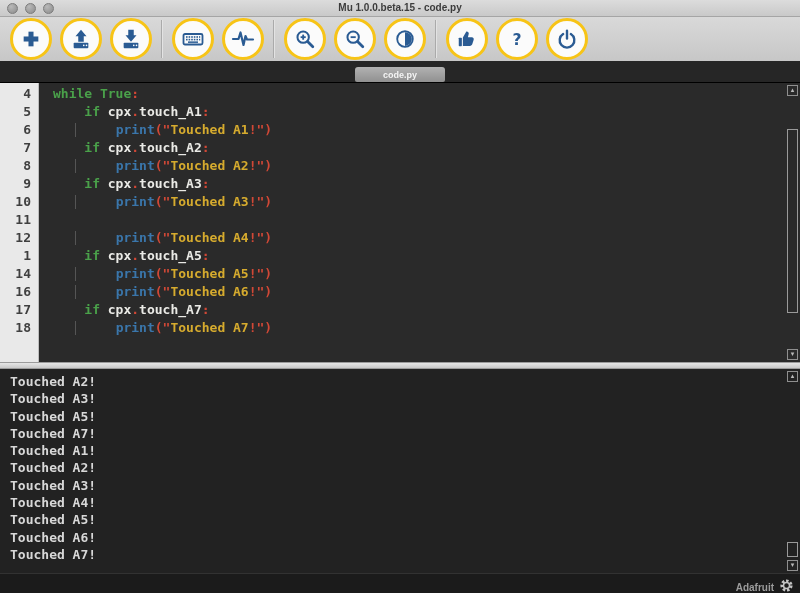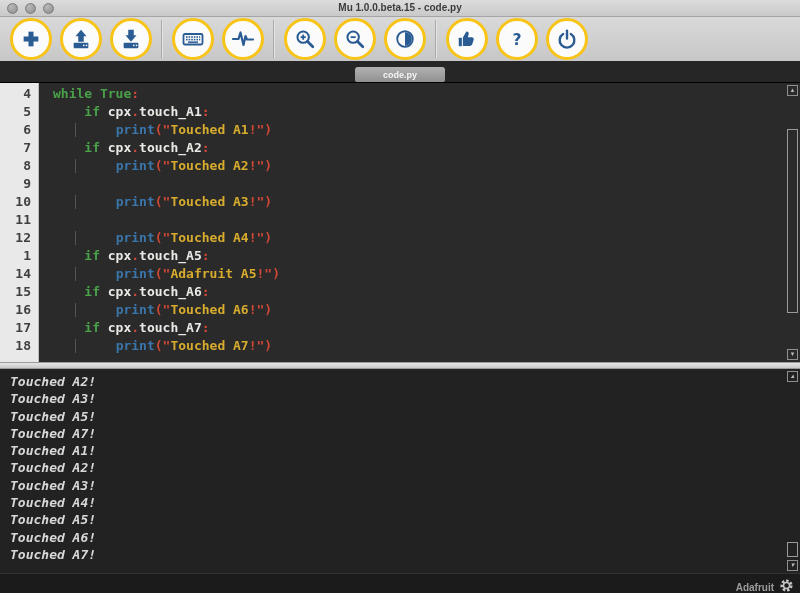--- a/index.html
+++ b/index.html
@@ -55,21 +55,21 @@
   .sb-btn{position:absolute;right:2px;width:9px;height:9px;border:1px solid #8f8f8f;
     color:#b8b8b8;font-size:7px;line-height:8px;text-align:center;cursor:pointer;}
   .sb-btn.up{top:2px;} .sb-btn.down{bottom:2px;}
   .sb-thumb{position:absolute;right:2px;width:9px;border:1px solid #9a9a9a;cursor:pointer;}
 
   
   .splitter{flex:0 0 7px;height:7px;background:linear-gradient(#e6e6e6,#c9c9c9);
     border-top:1px solid #9b9b9b;border-bottom:1px solid #9b9b9b;box-sizing:border-box;cursor:row-resize;}
 
   
-  .console{flex:1 1 auto;background:#222222;position:relative;overflow:hidden;font-style:italic;}
+  .console{flex:1 1 auto;background:#222222;position:relative;overflow:hidden;}
   .console-lines{position:absolute;left:0;top:4px;right:14px;
     font-family:"DejaVu Sans Mono",monospace;font-size:13px;font-weight:700;color:#d8d8d8;}
   .console-line{height:17.3px;line-height:17.3px;padding-left:10px;white-space:pre;}
 
   
   .statusbar{flex:0 0 19px;height:19px;background:#1b1b1b;border-top:1px solid #323232;
     display:flex;align-items:flex-end;justify-content:flex-end;padding-right:6px;gap:5px;}
   .mode-label{color:#9c9c9c;font-size:10px;font-weight:700;}
   .gear{display:flex;align-items:center;cursor:pointer;}
 </style>
@@ -227,27 +227,26 @@
   </div>
 
   <div class="editor">
     <div class="gutter-bg"></div>
     <div class="code-lines" id="code-lines">
         <div class="code-line"><span class="ln">4</span><span class="code-text"><span class="tk-kw">while</span><span class="tk-plain"> </span><span class="tk-kw">True</span><span class="tk-op">:</span></span></div>
         <div class="code-line"><span class="ln">5</span><span class="code-text"><span class="tk-plain">    </span><span class="tk-kw">if</span><span class="tk-plain"> cpx</span><span class="tk-op">.</span><span class="tk-plain">touch_A1</span><span class="tk-op">:</span></span></div>
         <div class="code-line"><span class="ln">6</span><span class="code-text"><span class="guide"></span><span class="tk-plain">        </span><span class="tk-builtin">print</span><span class="tk-op">("</span><span class="tk-str">Touched A1</span><span class="tk-op">!")</span></span></div>
         <div class="code-line"><span class="ln">7</span><span class="code-text"><span class="tk-plain">    </span><span class="tk-kw">if</span><span class="tk-plain"> cpx</span><span class="tk-op">.</span><span class="tk-plain">touch_A2</span><span class="tk-op">:</span></span></div>
         <div class="code-line"><span class="ln">8</span><span class="code-text"><span class="guide"></span><span class="tk-plain">        </span><span class="tk-builtin">print</span><span class="tk-op">("</span><span class="tk-str">Touched A2</span><span class="tk-op">!")</span></span></div>
-        <div class="code-line"><span class="ln">9</span></div>
+        <div class="code-line"><span class="ln">9</span><span class="code-text"><span class="tk-plain">    </span><span class="tk-kw">if</span><span class="tk-plain"> cpx</span><span class="tk-op">.</span><span class="tk-plain">touch_A3</span><span class="tk-op">:</span></span></div>
         <div class="code-line"><span class="ln">10</span><span class="code-text"><span class="guide"></span><span class="tk-plain">        </span><span class="tk-builtin">print</span><span class="tk-op">("</span><span class="tk-str">Touched A3</span><span class="tk-op">!")</span></span></div>
         <div class="code-line"><span class="ln">11</span></div>
         <div class="code-line"><span class="ln">12</span><span class="code-text"><span class="guide"></span><span class="tk-plain">        </span><span class="tk-builtin">print</span><span class="tk-op">("</span><span class="tk-str">Touched A4</span><span class="tk-op">!")</span></span></div>
         <div class="code-line"><span class="ln">1</span><span class="code-text"><span class="tk-plain">    </span><span class="tk-kw">if</span><span class="tk-plain"> cpx</span><span class="tk-op">.</span><span class="tk-plain">touch_A5</span><span class="tk-op">:</span></span></div>
-        <div class="code-line"><span class="ln">14</span><span class="code-text"><span class="guide"></span><span class="tk-plain">        </span><span class="tk-builtin">print</span><span class="tk-op">("</span><span class="tk-str">Adafruit A5</span><span class="tk-op">!")</span></span></div>
-        <div class="code-line"><span class="ln">15</span><span class="code-text"><span class="tk-plain">    </span><span class="tk-kw">if</span><span class="tk-plain"> cpx</span><span class="tk-op">.</span><span class="tk-plain">touch_A6</span><span class="tk-op">:</span></span></div>
+        <div class="code-line"><span class="ln">14</span><span class="code-text"><span class="guide"></span><span class="tk-plain">        </span><span class="tk-builtin">print</span><span class="tk-op">("</span><span class="tk-str">Touched A5</span><span class="tk-op">!")</span></span></div>
         <div class="code-line"><span class="ln">16</span><span class="code-text"><span class="guide"></span><span class="tk-plain">        </span><span class="tk-builtin">print</span><span class="tk-op">("</span><span class="tk-str">Touched A6</span><span class="tk-op">!")</span></span></div>
         <div class="code-line"><span class="ln">17</span><span class="code-text"><span class="tk-plain">    </span><span class="tk-kw">if</span><span class="tk-plain"> cpx</span><span class="tk-op">.</span><span class="tk-plain">touch_A7</span><span class="tk-op">:</span></span></div>
         <div class="code-line"><span class="ln">18</span><span class="code-text"><span class="guide"></span><span class="tk-plain">        </span><span class="tk-builtin">print</span><span class="tk-op">("</span><span class="tk-str">Touched A7</span><span class="tk-op">!")</span></span></div>
       </div>
     <div class="sb">
       <div class="sb-btn up">▴</div>
       <div class="sb-thumb" style="top:46px;height:182px;"></div>
       <div class="sb-btn down">▾</div>
     </div>
   </div>

